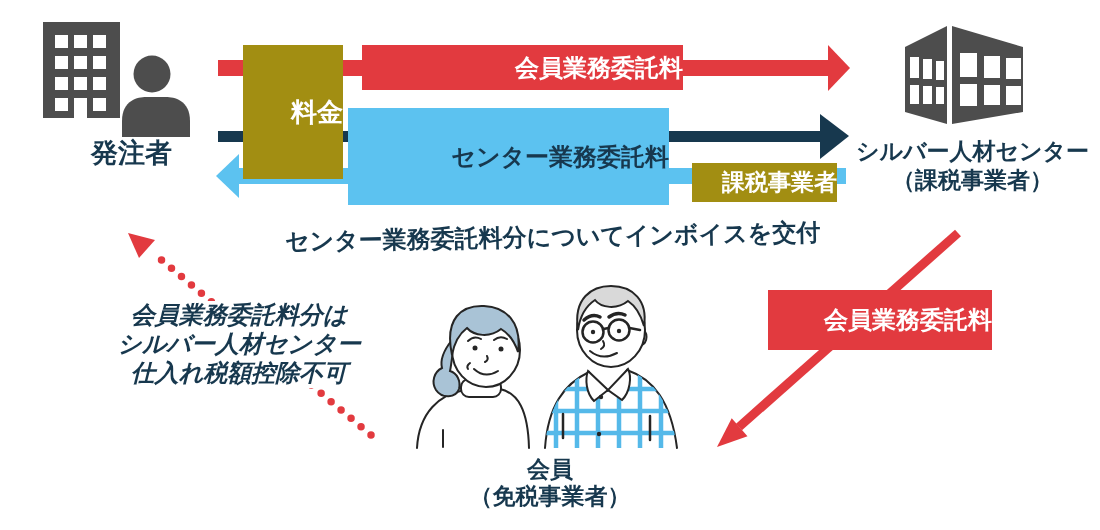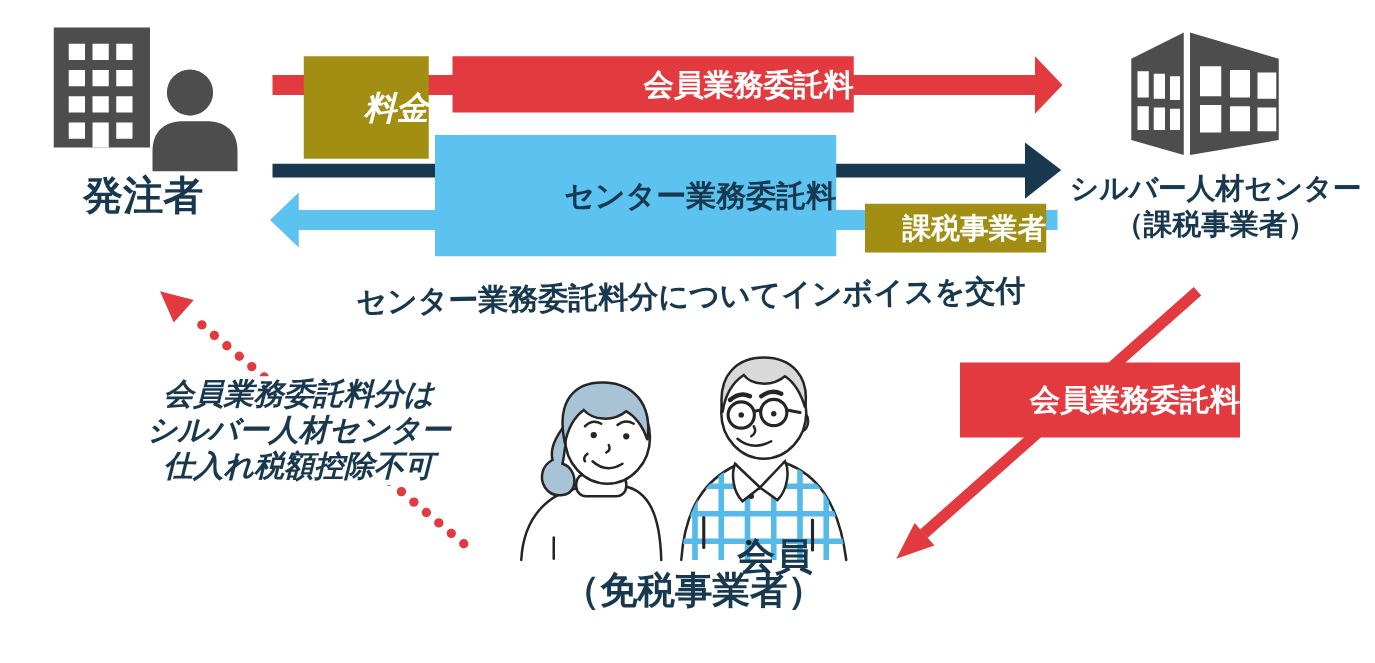--- a/index.html
+++ b/index.html
@@ -9,31 +9,31 @@
   }
   #diagram-layer{position:absolute;left:0;top:0;z-index:1;}
   .abs{position:absolute;z-index:2;}
   .flowbox{
     display:flex;align-items:center;justify-content:flex-end;
     text-align:center;white-space:nowrap;
   }
   .olive{background:#A28E12;color:#fff;}
   .red{background:#E23A3F;color:#fff;}
   .lblue{background:#5CC2F0;color:#17384E;}
-  .box-fee{left:243px;top:45px;width:100px;height:82px;font-size:26px;font-style:italic;}
+  .box-fee{left:243px;top:45px;width:100px;height:134px;font-size:26px;}
   .box-member-fee-top{left:362px;top:45px;width:321px;height:45px;font-size:24px;}
   .box-center-fee{left:348px;top:108px;width:321px;height:97px;font-size:24px;}
   .box-invoice{left:692px;top:163px;width:145px;height:39px;font-size:23px;}
   .box-member-fee-right{left:768px;top:290px;width:224px;height:60px;font-size:24px;}
   .lbl{color:#17384E;text-align:center;white-space:nowrap;}
-  .lbl-orderer{left:47px;top:135px;width:135px;font-size:32px;}
+  .lbl-orderer{left:64px;top:135px;width:135px;font-size:27px;}
   .lbl-silver{left:845px;top:137px;width:255px;font-size:23px;line-height:29px;}
   .lbl-caption{left:285px;top:221px;width:530px;font-size:24px;transform:rotate(-1deg);}
   .lbl-note{left:100px;top:301px;width:278px;font-size:24px;line-height:29px;background:#fff;font-style:italic;}
-  .lbl-member{left:450px;top:432px;width:200px;font-size:30px;line-height:27px;text-align:right;}
+  .lbl-member{left:450px;top:456px;width:200px;font-size:23px;line-height:27px;}
 </style>
 </head>
 <body>
 
 <div id="canvas">
 
   <svg id="diagram-layer" width="1100" height="530" viewBox="0 0 1100 530">
 
     <g>
       <line x1="371" y1="435" x2="152" y2="252" stroke="#E23A3F" stroke-width="7.5" stroke-linecap="round" stroke-dasharray="0 13"></line>

